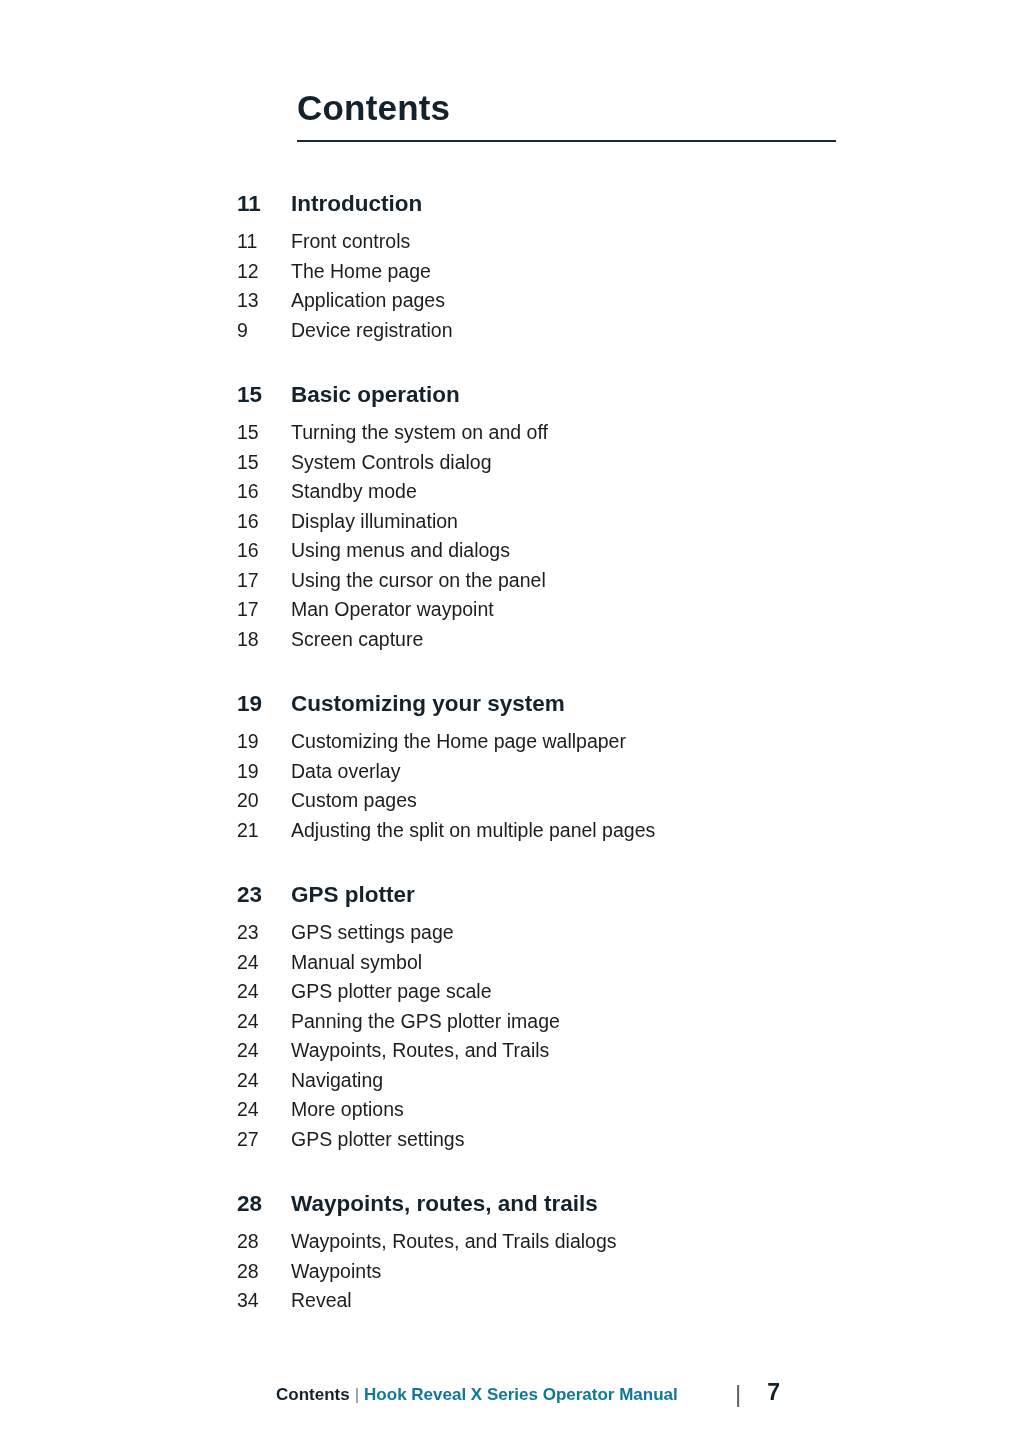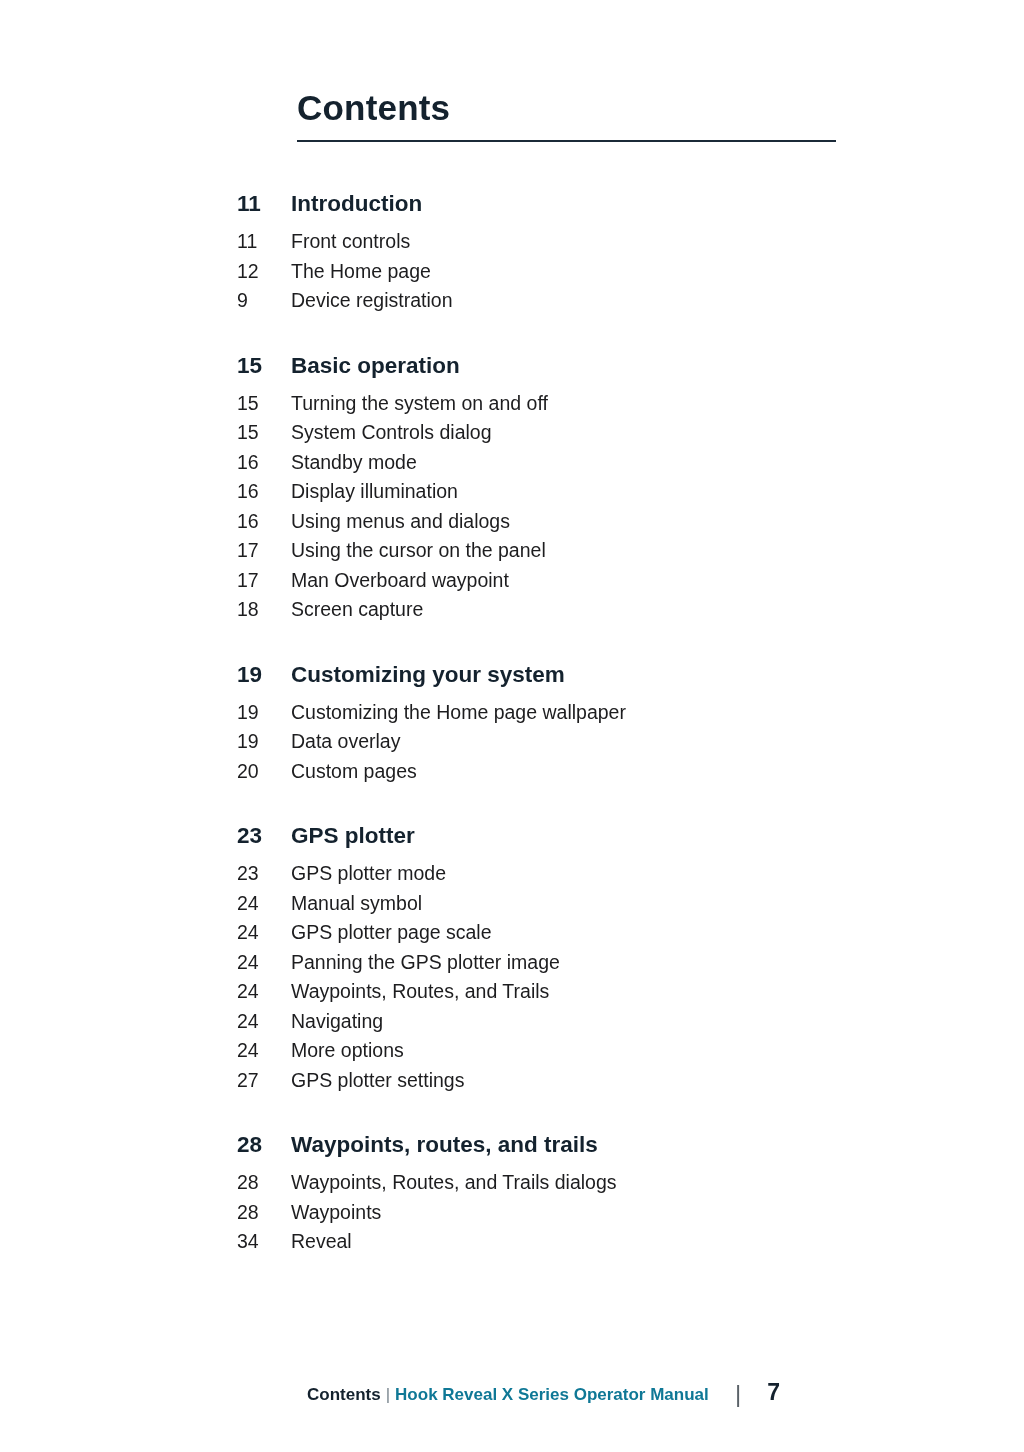--- a/index.html
+++ b/index.html
@@ -65,21 +65,21 @@
     line-height: 32px;
   }
   .row.entry {
     font-size: 19.5px;
     font-weight: 400;
     color: #1d1d1f;
     line-height: 29.5px;
   }
   .footer {
     position: absolute;
-    left: 307px;
+    left: 276px;
     right: 56px;
     top: 1378px;
     display: flex;
     justify-content: space-between;
     align-items: baseline;
     text-align: center;
   }
   .footer-left {
     font-size: 17px;
   }
@@ -131,20 +131,24 @@
           </div>
           <div class="row entry">
             <span class="num">11</span>
             <span class="label">Front controls</span>
           </div>
           <div class="row entry">
             <span class="num">12</span>
             <span class="label">The Home page</span>
           </div>
           <div class="row entry">
+            <span class="num">13</span>
+            <span class="label">Application pages</span>
+          </div>
+          <div class="row entry">
             <span class="num">9</span>
             <span class="label">Device registration</span>
           </div>
         </section>
         <section class="toc-section">
           <div class="row heading">
             <span class="num">15</span>
             <span class="label">Basic operation</span>
           </div>
           <div class="row entry">
@@ -166,21 +170,21 @@
           <div class="row entry">
             <span class="num">16</span>
             <span class="label">Using menus and dialogs</span>
           </div>
           <div class="row entry">
             <span class="num">17</span>
             <span class="label">Using the cursor on the panel</span>
           </div>
           <div class="row entry">
             <span class="num">17</span>
-            <span class="label">Man Overboard waypoint</span>
+            <span class="label">Man Operator waypoint</span>
           </div>
           <div class="row entry">
             <span class="num">18</span>
             <span class="label">Screen capture</span>
           </div>
         </section>
         <section class="toc-section">
           <div class="row heading">
             <span class="num">19</span>
             <span class="label">Customizing your system</span>
@@ -190,29 +194,33 @@
             <span class="label">Customizing the Home page wallpaper</span>
           </div>
           <div class="row entry">
             <span class="num">19</span>
             <span class="label">Data overlay</span>
           </div>
           <div class="row entry">
             <span class="num">20</span>
             <span class="label">Custom pages</span>
           </div>
+          <div class="row entry">
+            <span class="num">21</span>
+            <span class="label">Adjusting the split on multiple panel pages</span>
+          </div>
         </section>
         <section class="toc-section">
           <div class="row heading">
             <span class="num">23</span>
             <span class="label">GPS plotter</span>
           </div>
           <div class="row entry">
             <span class="num">23</span>
-            <span class="label">GPS plotter mode</span>
+            <span class="label">GPS settings page</span>
           </div>
           <div class="row entry">
             <span class="num">24</span>
             <span class="label">Manual symbol</span>
           </div>
           <div class="row entry">
             <span class="num">24</span>
             <span class="label">GPS plotter page scale</span>
           </div>
           <div class="row entry">

